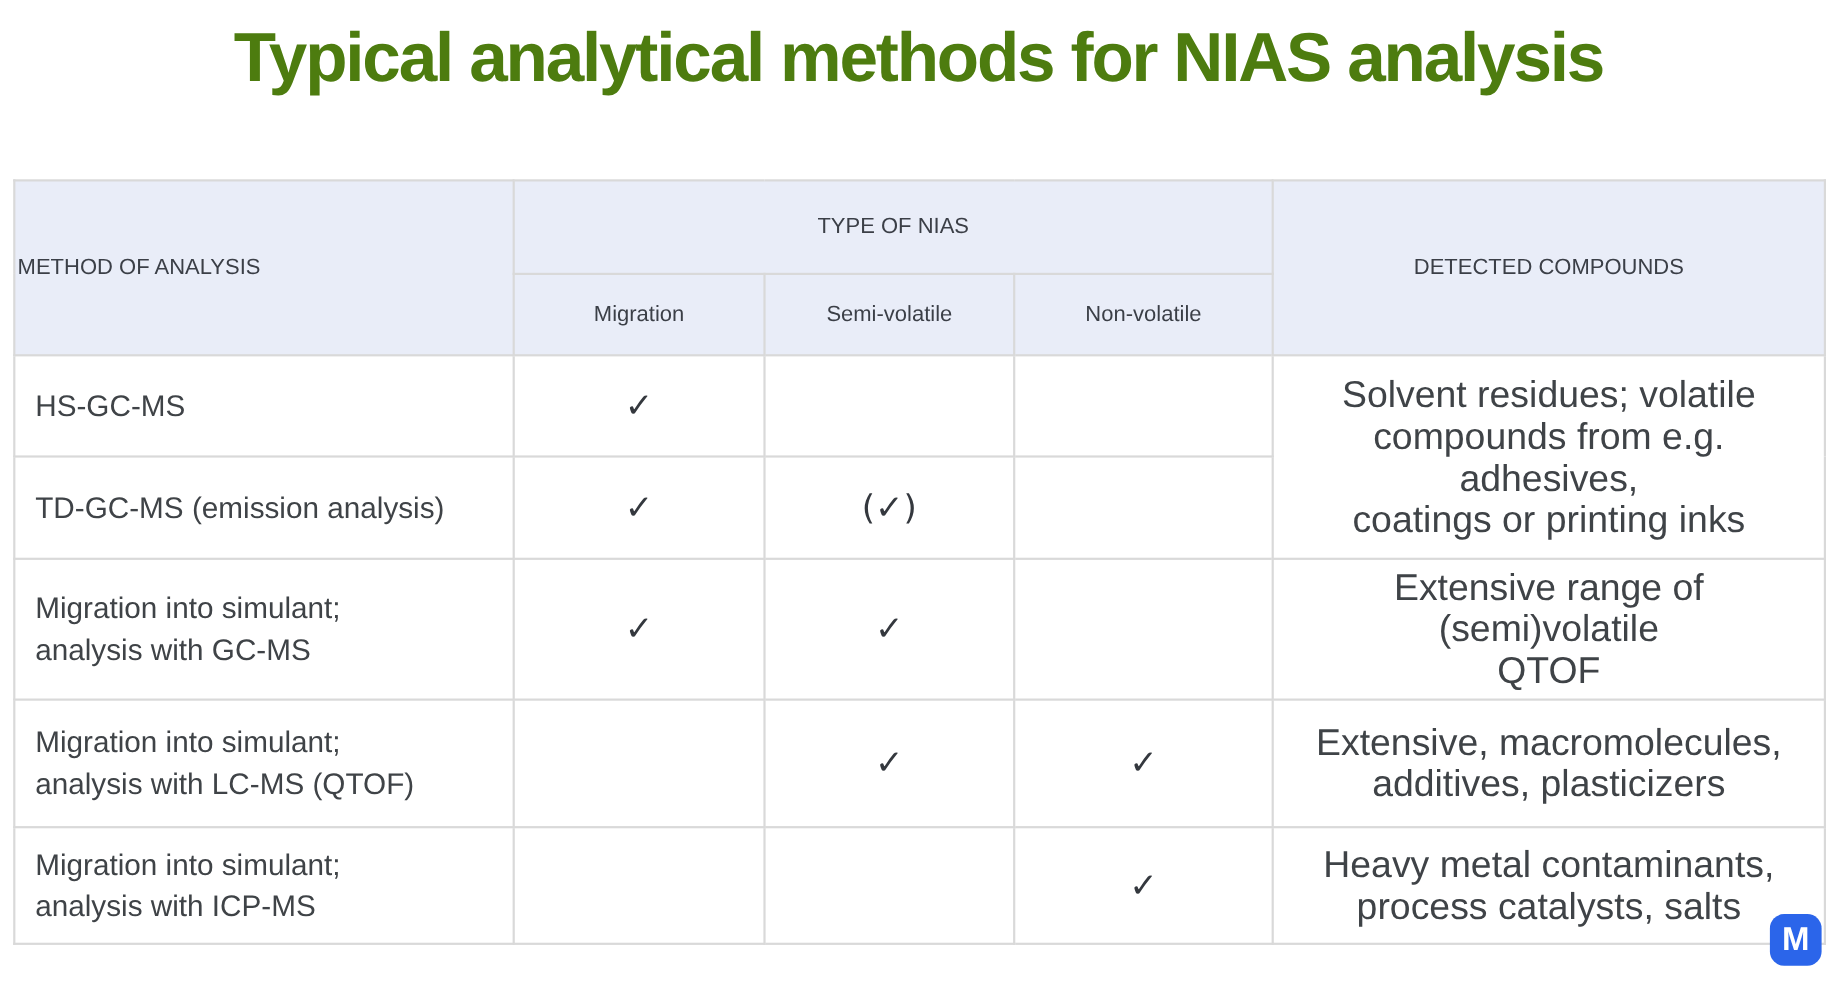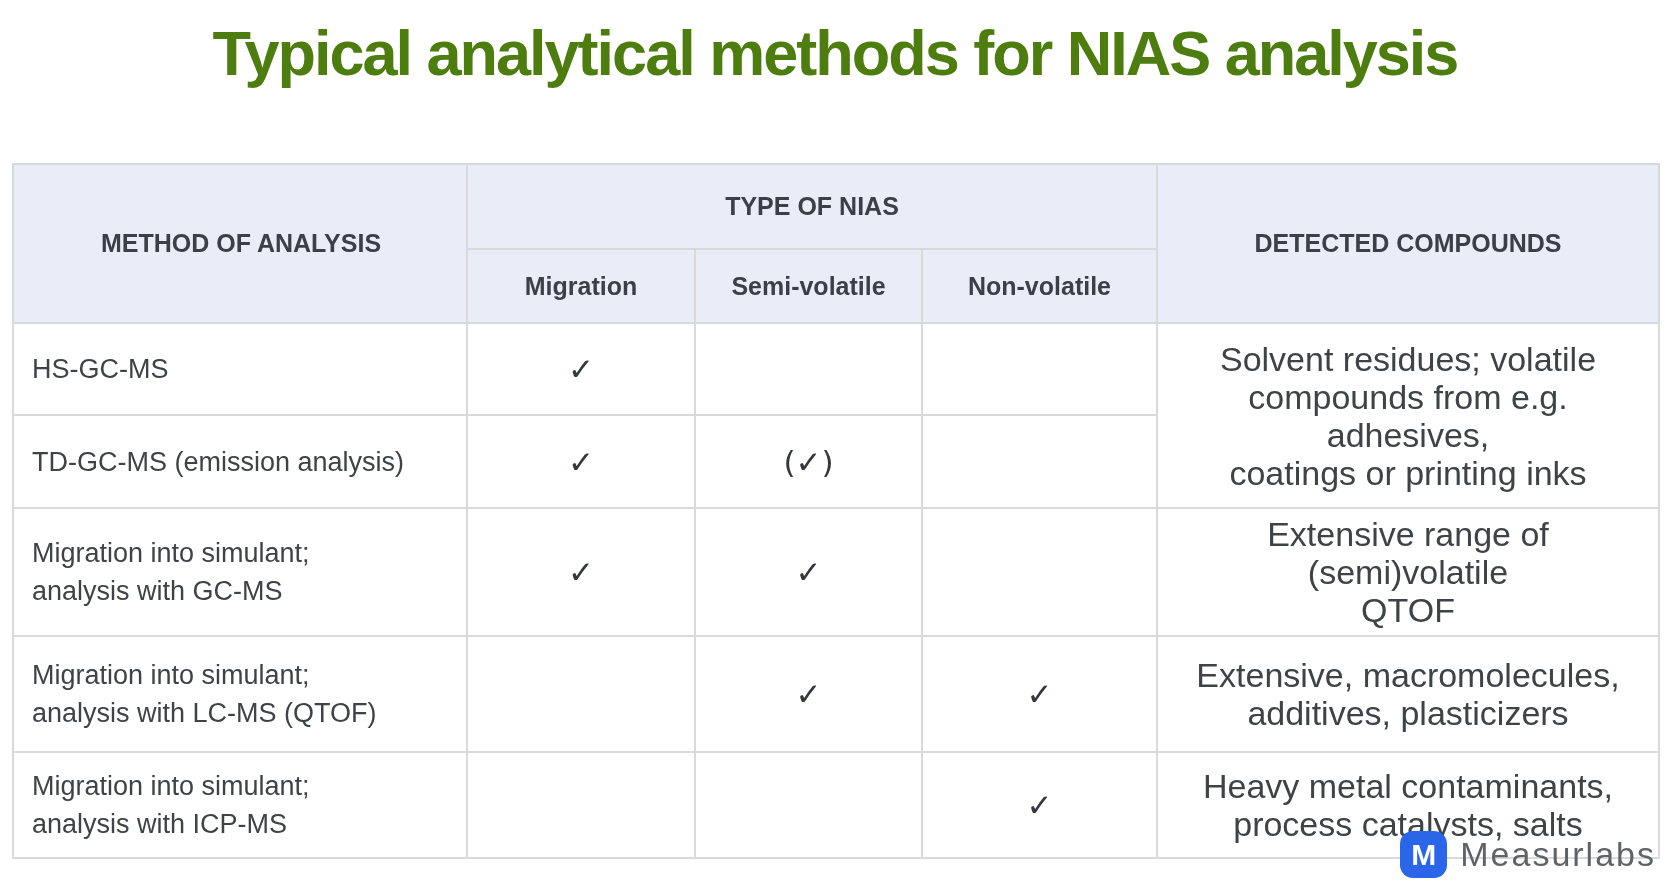--- a/index.html
+++ b/index.html
@@ -28,26 +28,26 @@
     border-collapse: collapse;
     table-layout: fixed;
     color: #3f4347;
   }
   .nias-table th, .nias-table td {
     border: 2px solid #d9d9d9;
     vertical-align: middle;
   }
   .nias-table thead th {
     background: #e9edf8;
-    font-weight: 700;
-    font-size: 25px;
+    font-weight: 400;
+    font-size: 20px;
     color: #3b3f47;
   }
   th.method-header {
-    text-align: center;
+    text-align: left;
     padding-left: 2px;
   }
   th.group-header, th.sub-header, th.detected-header {
     text-align: center;
   }
   tr.header-top { height: 85px; }
   tr.header-sub { height: 74px; }
   tr.row-1 { height: 92px; }
   tr.row-2 { height: 93px; }
   tr.row-3 { height: 117px; }
@@ -170,14 +170,13 @@
       <td class="detected-cell">Heavy metal contaminants,
 process catalysts, salts</td>
     </tr>
   </tbody>
 </table>
 
 <div class="brand">
   <div class="brand-icon">
     <span>M</span>
   </div>
-  <span class="brand-text">Measurlabs</span>
 </div>
 
 </body></html>

